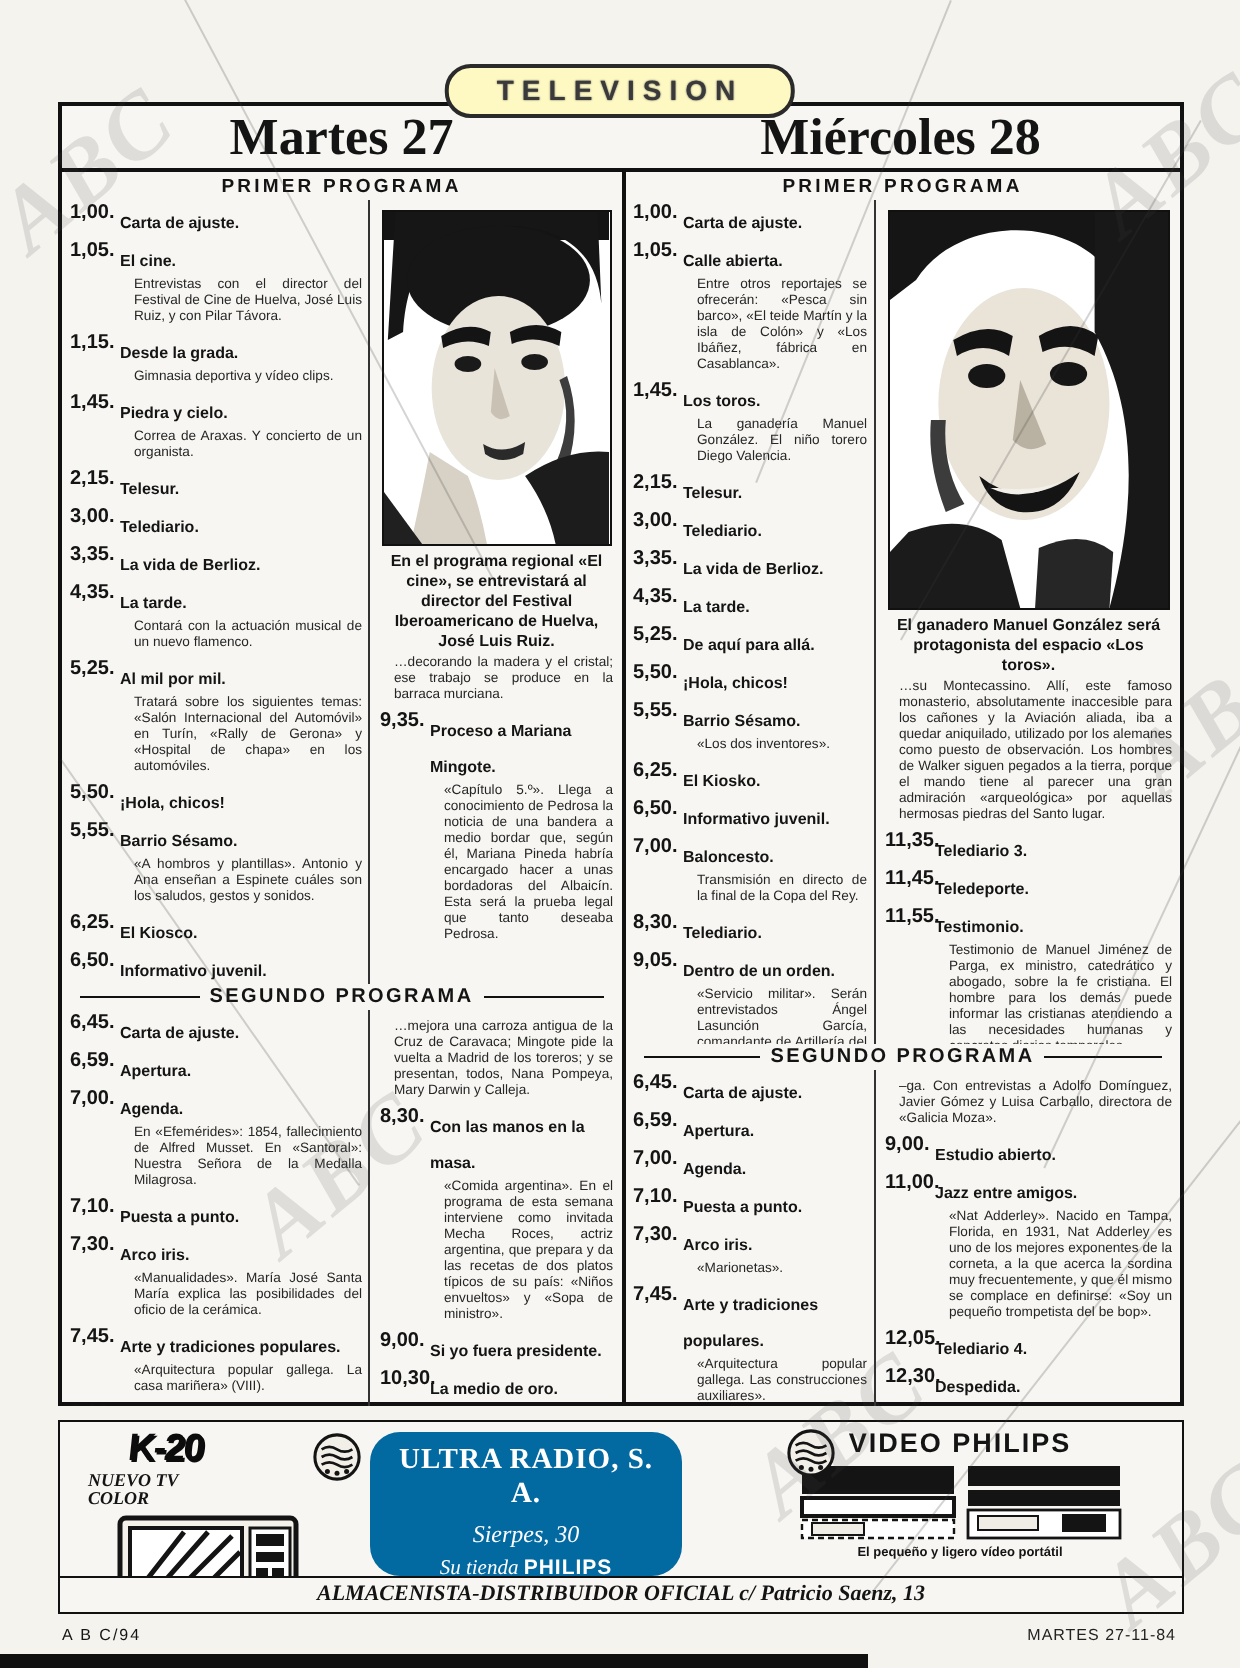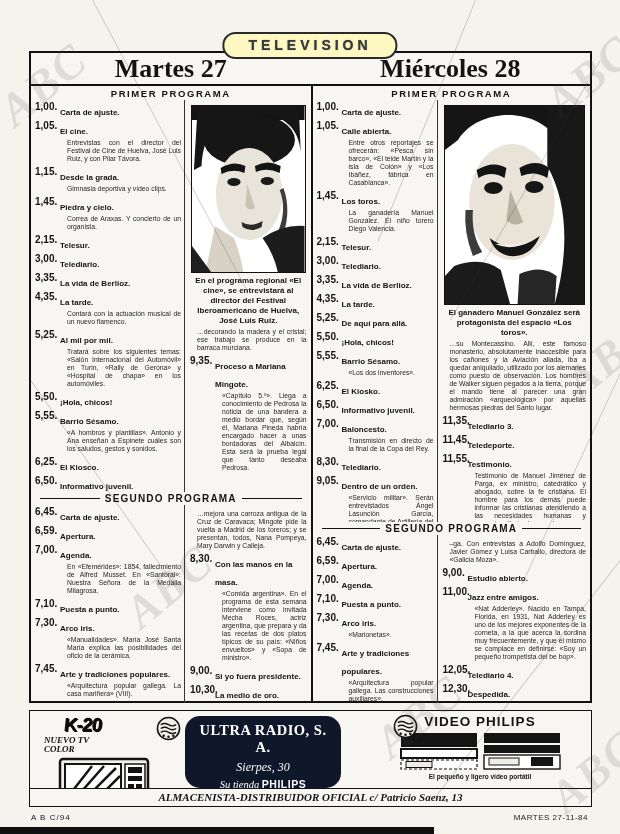--- a/index.html
+++ b/index.html
@@ -85,21 +85,21 @@
   }
   .k20-sub{
     font-family:"Liberation Serif","DejaVu Serif",serif;font-style:italic;font-weight:bold;
     font-size:9px;line-height:1.05;margin-left:6px;
   }
   .tvpic{width:92px;height:52px;margin:1px 0 0 20px;}
   .crest{width:25px;height:25px;flex:none;}
   .crest--a{margin:2px 2px 0 0;}
   .crest--b{position:absolute;left:363px;top:3px;z-index:3;}
   .ultra{
-    flex:none;width:156px;height:72px;background:#0f172a;border-radius:15px;
+    flex:none;width:156px;height:72px;background:#0369a1;border-radius:15px;
     color:#fff;margin:2px 2px 0 2px;padding:6px 8px 0;box-sizing:border-box;
     font-family:"Liberation Serif","DejaVu Serif",serif;position:relative;z-index:2;
   }
   .ultra-name{font-weight:bold;font-size:14.5px;letter-spacing:.5px;text-align:center;}
   .ultra-addr{font-style:italic;font-size:12px;text-align:center;margin-top:4px;}
   .ultra-line{font-size:10.5px;text-align:center;margin-top:3px;font-style:italic;}
   .ultra-line b{font-family:"Liberation Sans",sans-serif;font-style:normal;font-size:10.5px;letter-spacing:.5px;}
   .vphil{flex:1;padding-left:34px;}
   .vphil-title{font-weight:900;font-size:13.5px;letter-spacing:1px;text-align:center;}
   .vcrs{display:flex;gap:5px;justify-content:center;margin-top:2px;}

